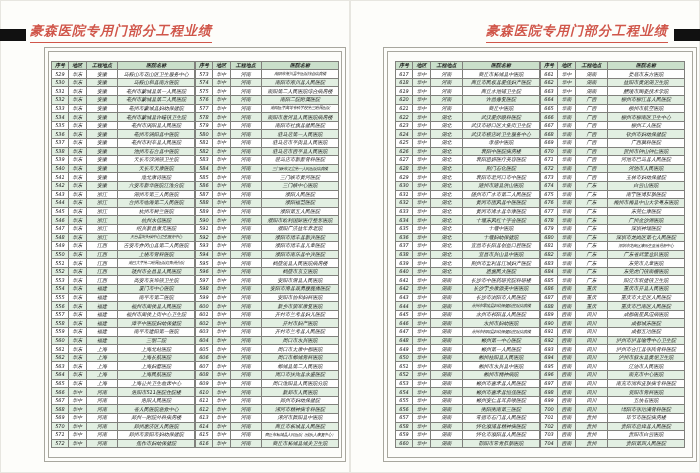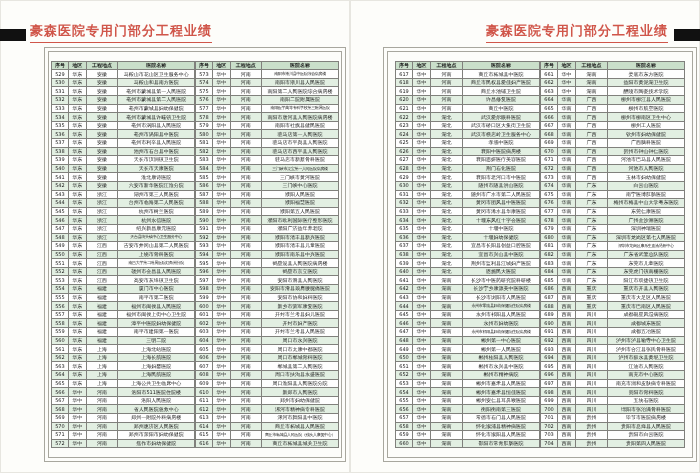--- a/index.html
+++ b/index.html
@@ -2,21 +2,21 @@
 <html><head>
 <meta charset="utf-8">
 <style>
   html,body{margin:0;padding:0;}
   body{
     width:700px;height:473px;background:#f3f2ed;
     font-family:"DejaVu Sans","Liberation Sans",sans-serif;
     overflow:hidden;
   }
   .spread{display:flex;width:700px;height:473px;}
-  .page{position:relative;width:350px;height:473px;background:#fdfdfa;box-shadow:inset 0 0 0 1px #e7e6e0;}
+  .page{position:relative;width:350px;height:473px;background:#fdfdfa;box-shadow:inset 0 0 0 1px #e7e6e0;font-style:italic;}
   .title-square{position:absolute;top:29px;width:26px;height:12px;background:#111;}
   .page-left .title-square{left:0;}
   .page-right .title-square{right:0;}
   .doc-title{
     position:absolute;top:22px;font-size:13px;font-weight:bold;color:#d0564a;
     border-bottom:1px solid #d0564a;padding-bottom:2px;letter-spacing:1px;white-space:nowrap;
   }
   .page-left .doc-title{left:30px;}
   .page-right .doc-title{right:32px;}
   .frame{position:absolute;top:47px;bottom:11px;border:1px solid #a8a79e;padding:3px;}

